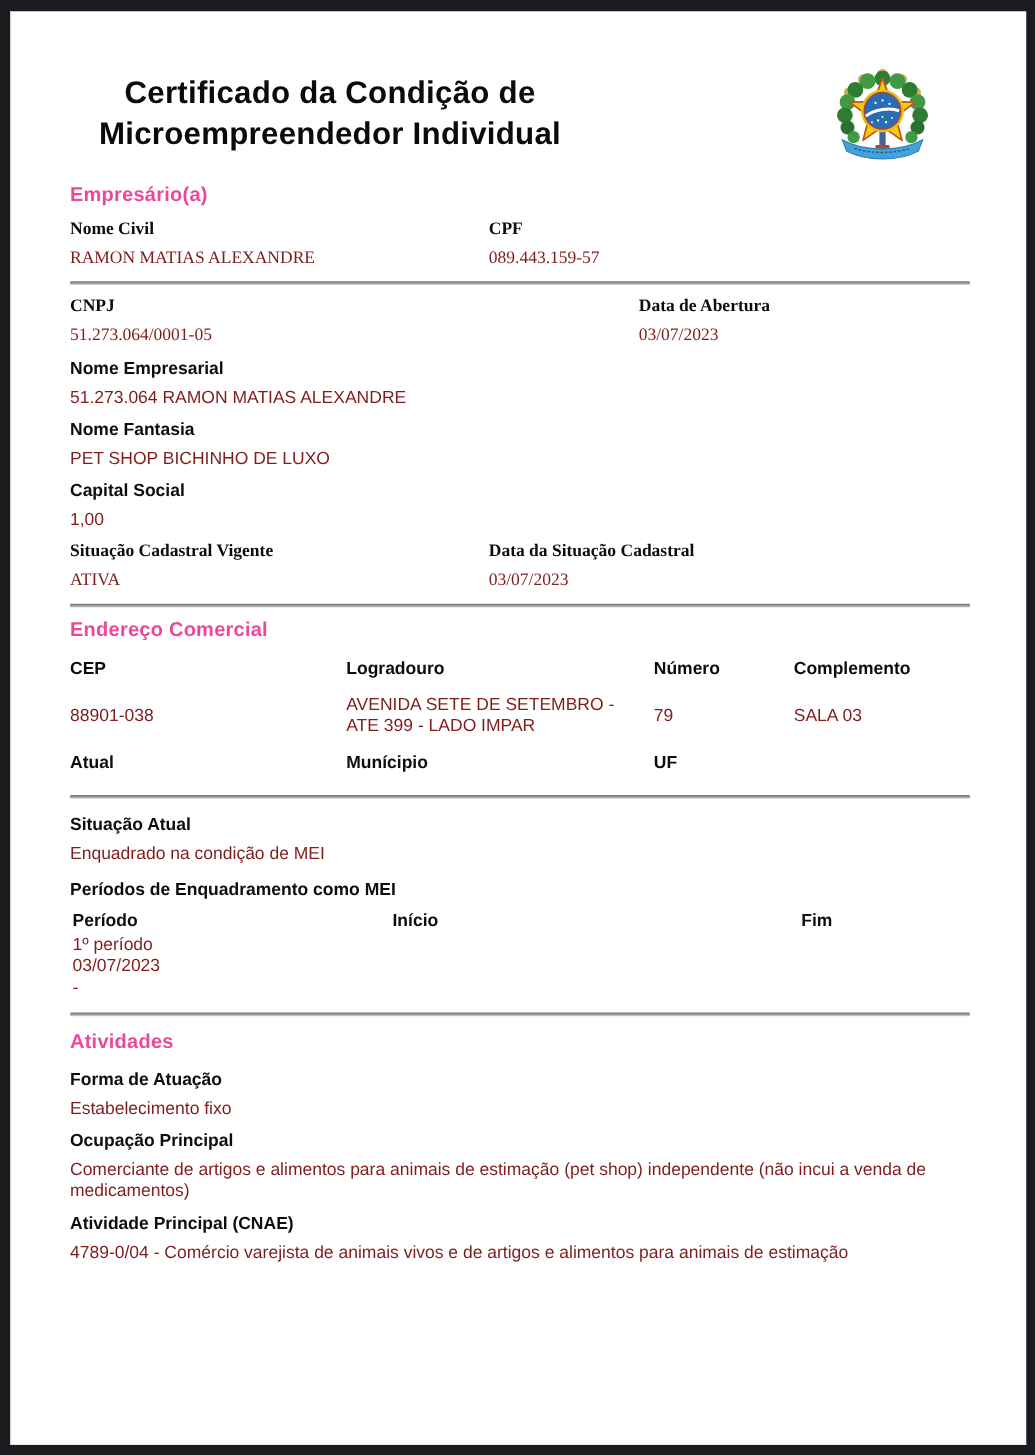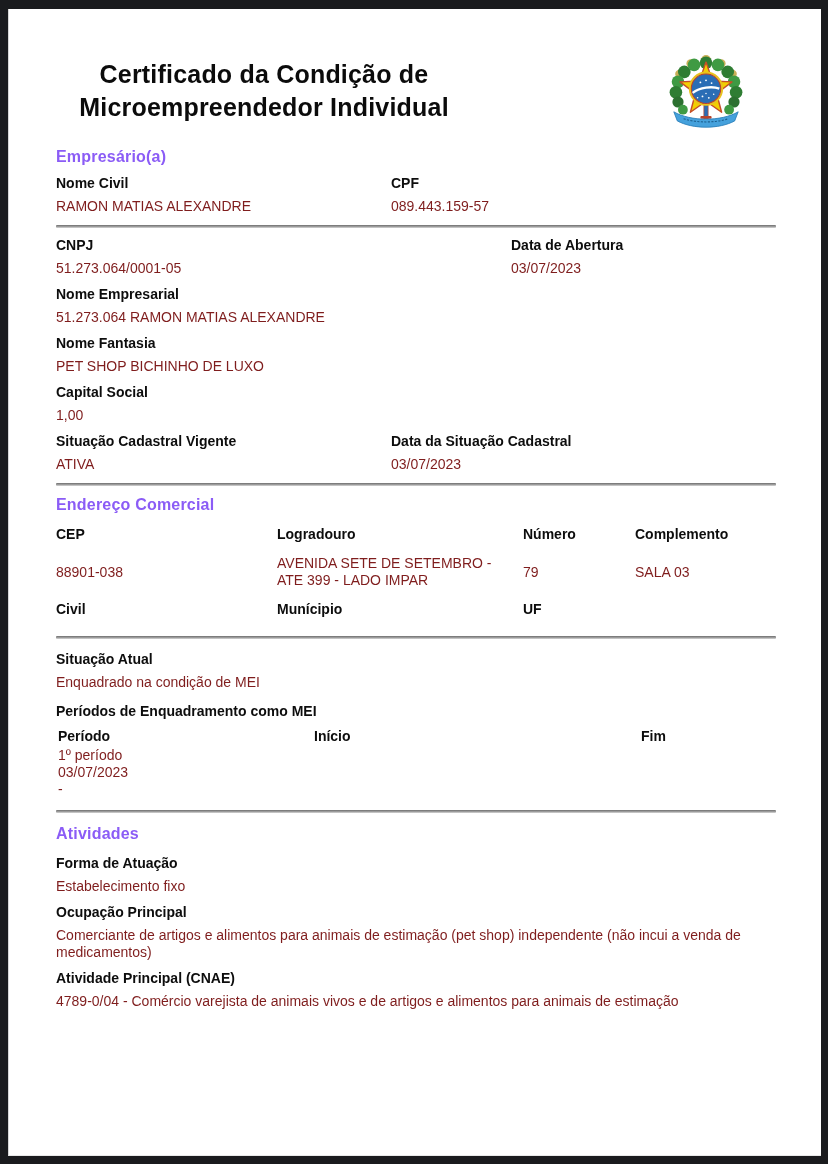--- a/index.html
+++ b/index.html
@@ -25,24 +25,24 @@
     width:450px; margin-top:6px;
     text-align:center;
     font-size:25px; font-weight:bold; line-height:33px; color:#0b0b0b;
     letter-spacing:0.2px;
   }
   .emblem { width:84px; height:86px; margin-left:auto; flex:0 0 auto; }
 
   
   .sec-h {
     margin-top:10px;
-    font-size:16px; font-weight:bold; color:#8b5cf6;
+    font-size:16px; font-weight:bold; color:#ec4899;
     letter-spacing:0.2px;
   }
-  .row { display:flex; }
+  .row { display:flex;font-family:Liberation Serif, serif; }
   .fld { margin-top:9px; }
   .lbl { font-size:14px; font-weight:bold; color:#0d0d0d; line-height:17px; margin-bottom:6px; }
   .val { font-size:14px; color:#7f1d1d; line-height:17px; }
 
   .col-cpf-left  { width:335px; }
   .col-cnpj-left { width:455px; }
 
   .divider {
     height:3px; margin-top:10px;
     background:linear-gradient(180deg,#6e6e6e 0%,#9f9f9f 55%,#d9d9d9 100%);
@@ -195,21 +195,21 @@
       <div class="lbl c-comp">Complemento</div>
     </div>
     <div class="addr-vals">
       <div class="val c-cep">88901-038</div>
       <div class="val c-logr">AVENIDA SETE DE SETEMBRO - ATE 399 - LADO IMPAR</div>
       <div class="val c-num">79</div>
       <div class="val c-comp">SALA 03</div>
     </div>
 
     <div class="addr-row">
-      <div class="lbl c-cep">Civil</div>
+      <div class="lbl c-cep">Atual</div>
       <div class="lbl c-logr">Munícipio</div>
       <div class="lbl c-num">UF</div>
     </div>
 
     <div class="divider mt12"></div>
 
     <div class="fld" style="margin-top:12px;">
       <div class="lbl">Situação Atual</div>
       <div class="val">Enquadrado na condição de MEI</div>
     </div>

